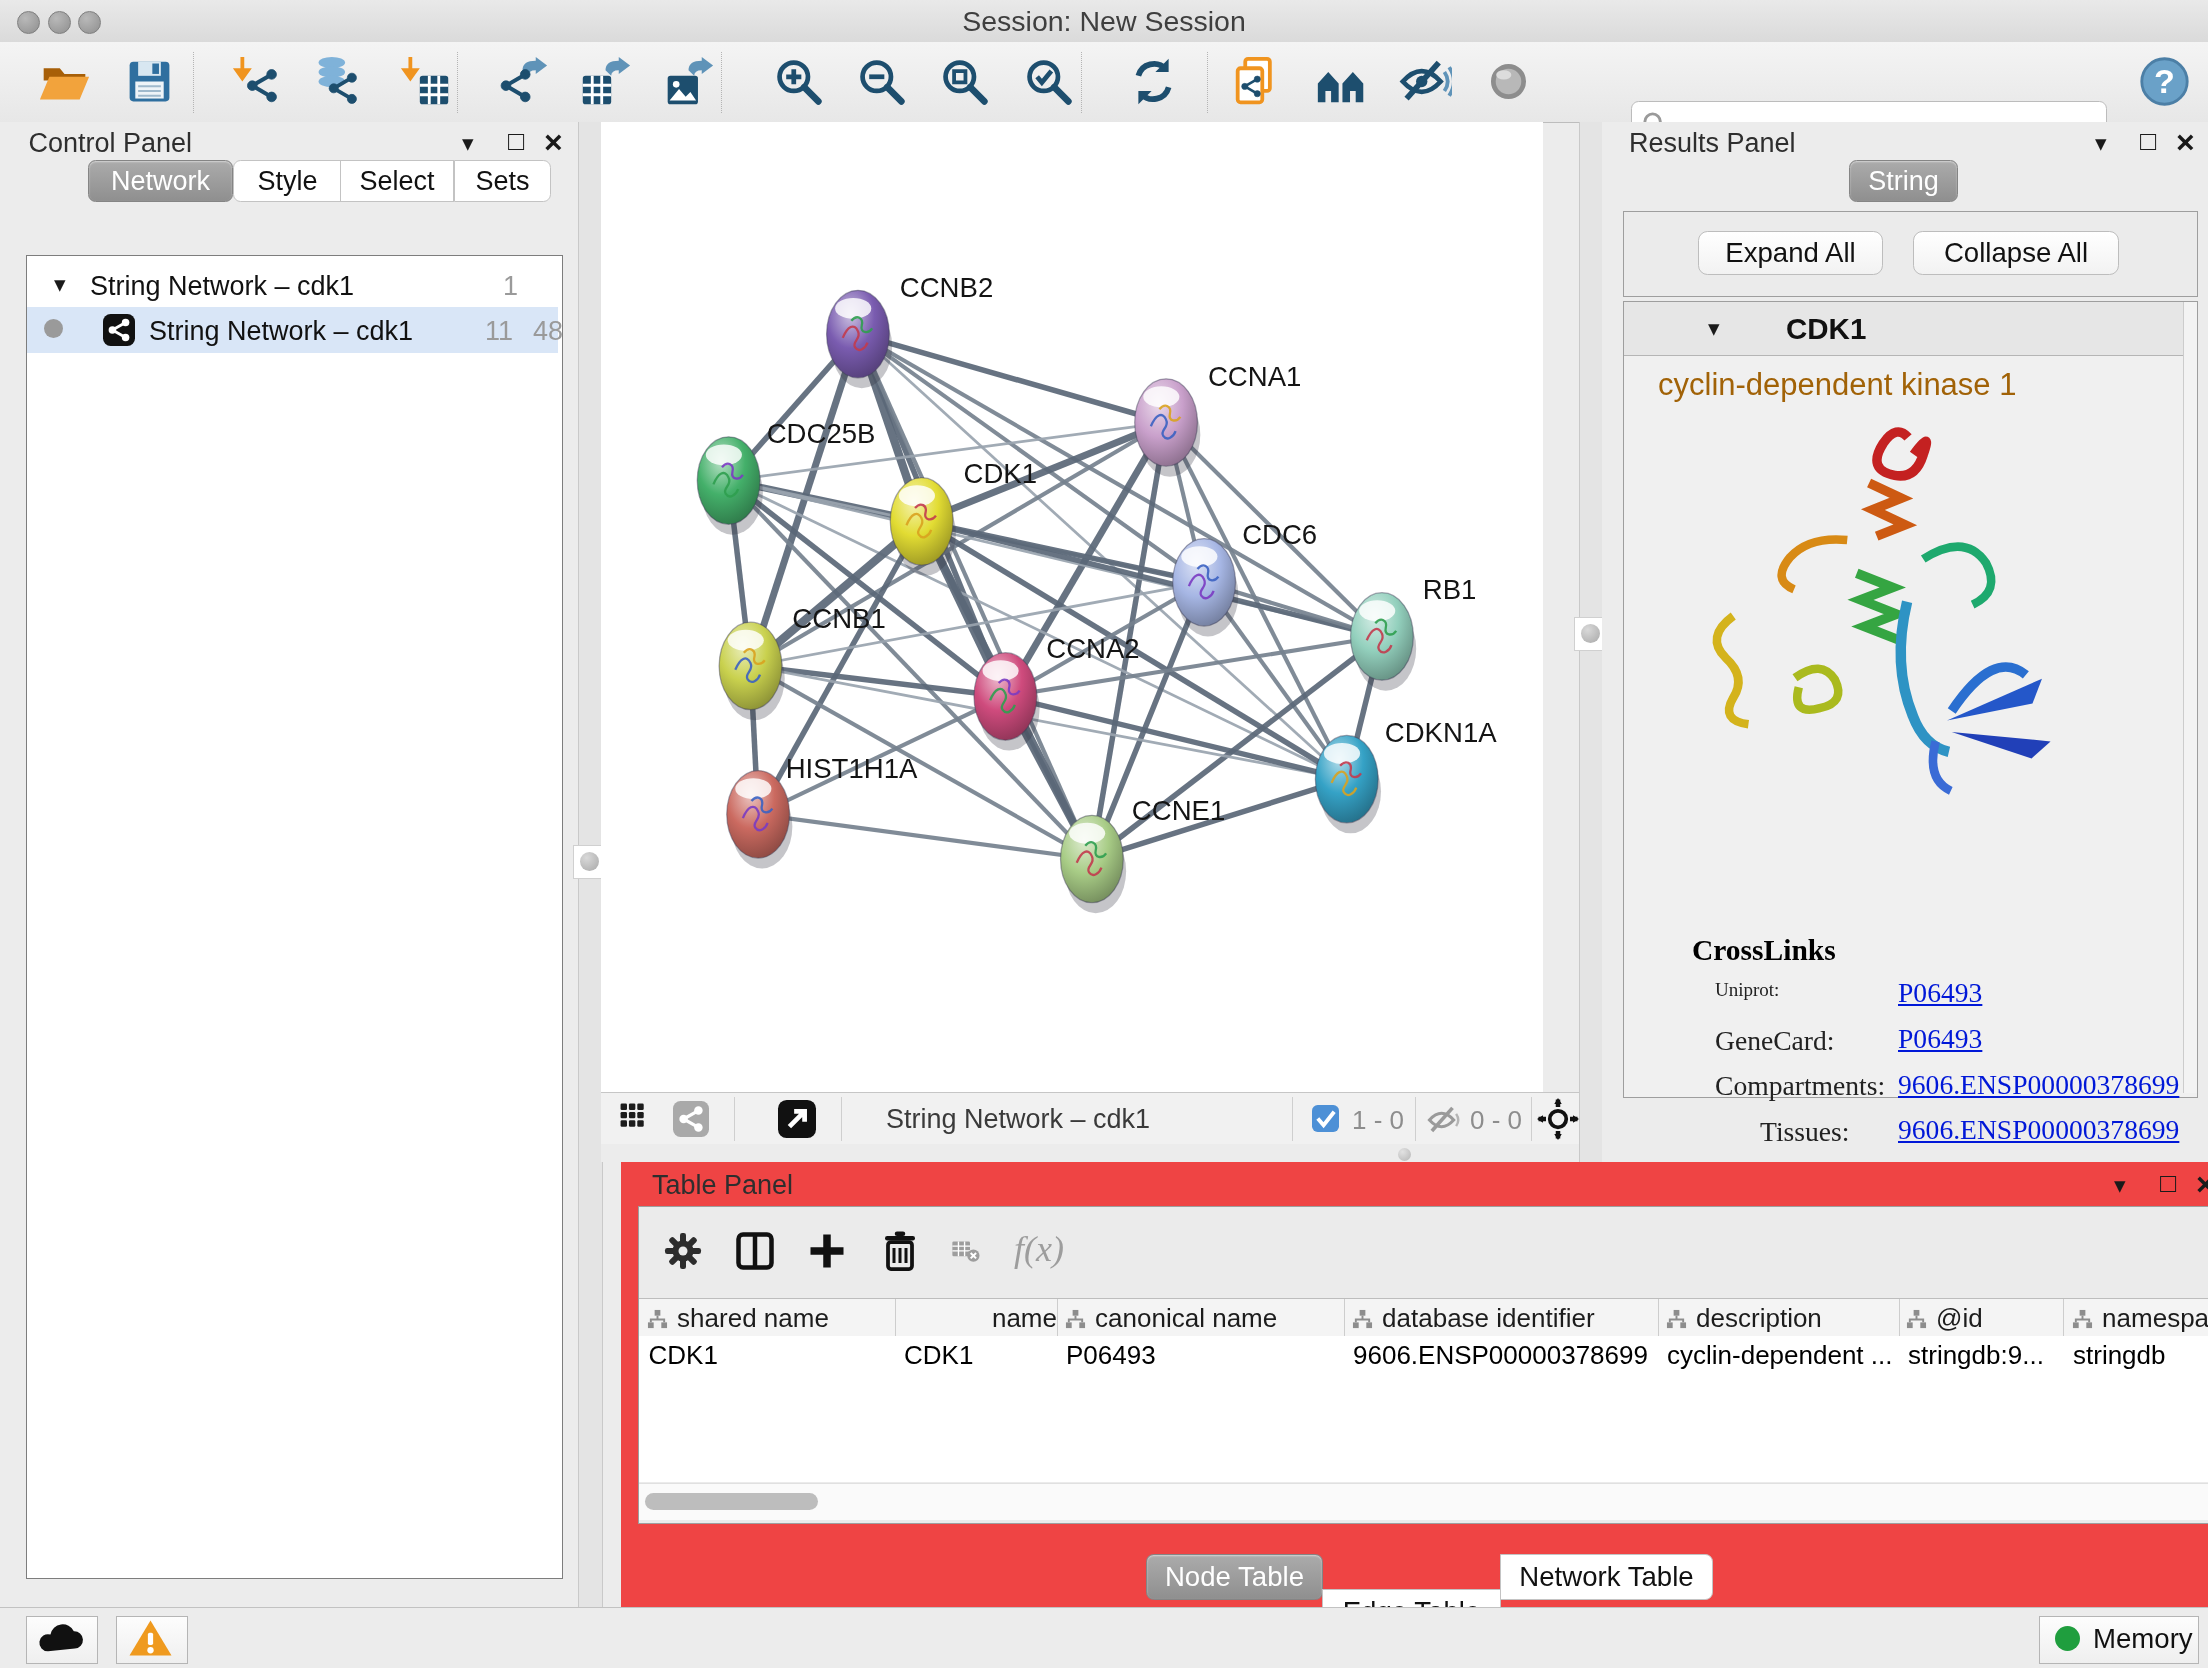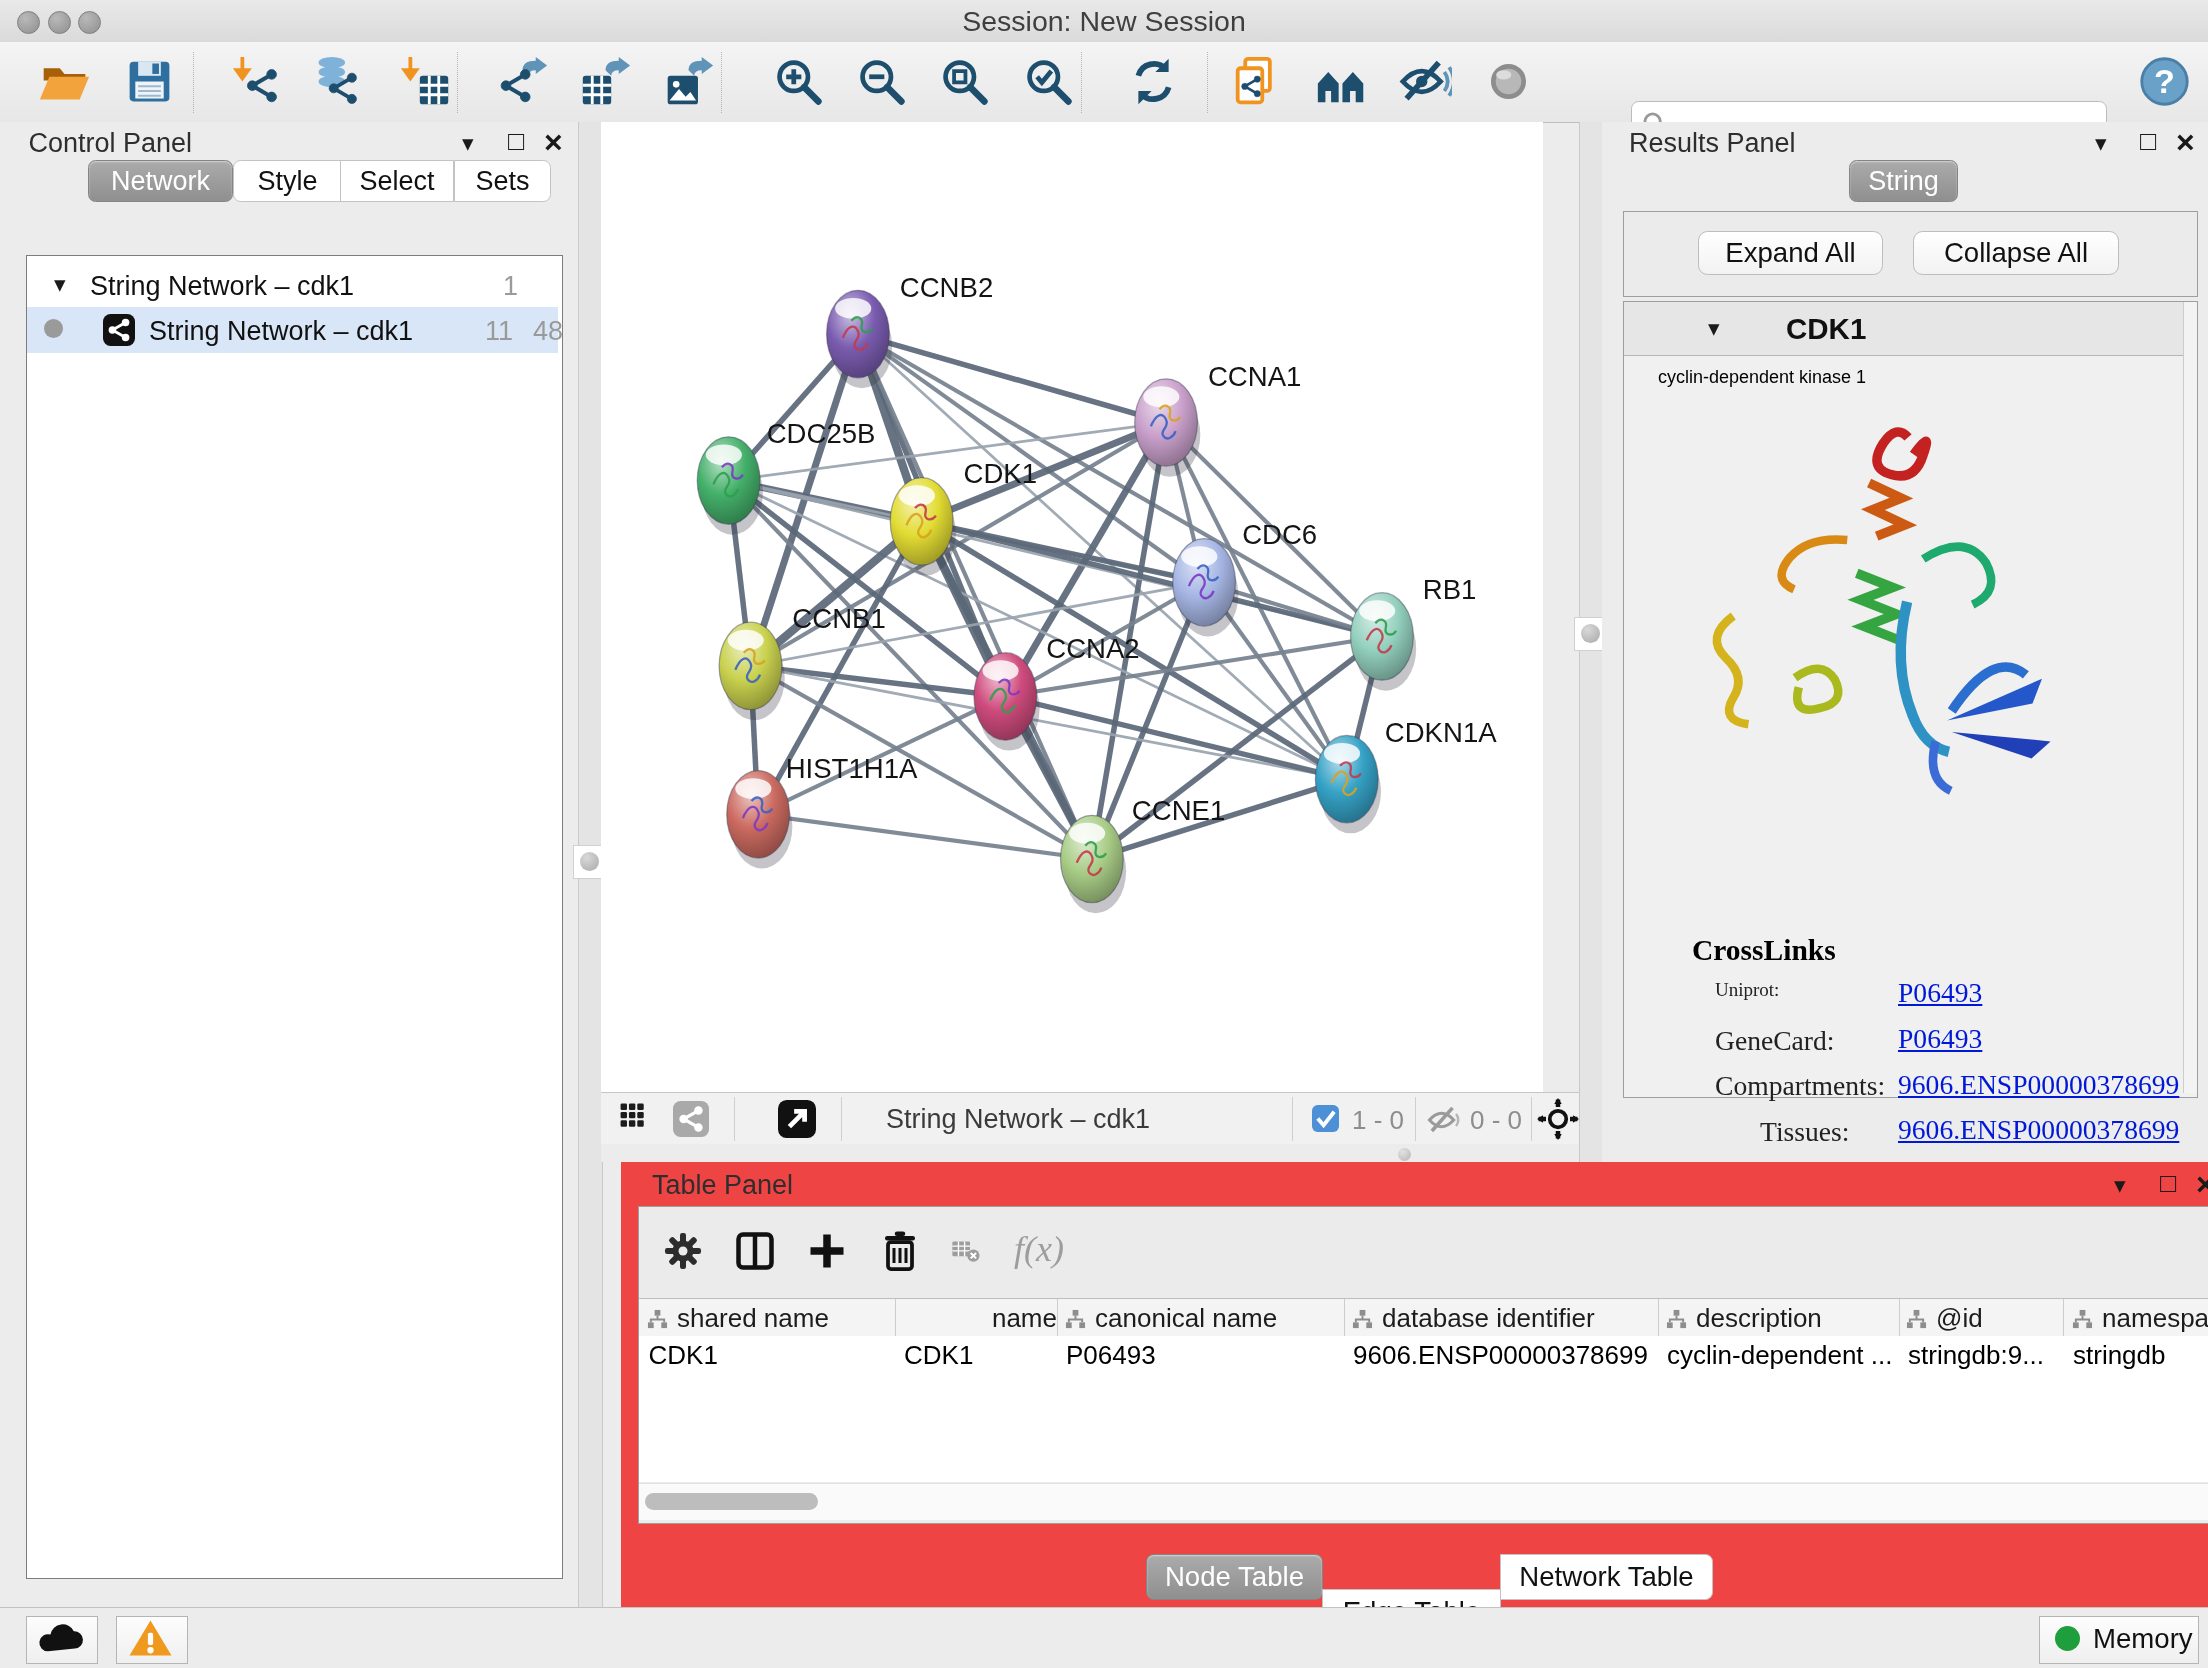--- a/index.html
+++ b/index.html
@@ -490,21 +490,21 @@
     <div class="graybox abs" style="left:21px;top:89px;width:573px;height:84px;">
       <div class="btn" style="left:74px;top:19px;width:183px;height:42px;line-height:42px;">Expand All</div>
       <div class="btn" style="left:289px;top:19px;width:204px;height:42px;line-height:42px;">Collapse All</div>
     </div>
 
     <div class="graybox abs" style="left:21px;top:179px;width:573px;height:795px;background:#f0f0f0;">
       <div class="abs" style="left:0;top:0;width:569px;height:53px;background:#e6e6e6;border-bottom:1.9px solid #b5b5b5;">
         <span class="abs tri" style="left:84px;top:13.3px;">▾</span>
         <span class="abs" style="left:162px;top:9.5px;font-size:29.5px;font-weight:bold;color:#111;">CDK1</span>
       </div>
-      <span class="abs" style="left:34px;top:65px;font-size:18px;color:#000000;">cyclin-dependent kinase 1</span>
+      <span class="abs" style="left:34px;top:65px;font-size:31px;color:#a16207;">cyclin-dependent kinase 1</span>
 
       <svg class="abs" style="left:57px;top:124px;width:399px;height:399px;" viewBox="0 0 420 420">
         <path d="M245 30q20-28 10 0q-8 26-30 22q-30-6-12-34q14-20 26-6" fill="none" stroke="#c42121" stroke-width="10"></path>
         <path d="M198 60l34 16-30 12 34 16-30 12" fill="none" stroke="#cd5a12" stroke-width="10"></path>
         <path d="M175 120q-40-4-60 18q-20 24 4 34" fill="none" stroke="#d88a15" stroke-width="9"></path>
         <path d="M55 200q-30 22-8 44q22 20 8 42q-14 24 16 28" fill="none" stroke="#d4b31c" stroke-width="9"></path>
         <path d="M120 265q28-20 42 2q12 24-16 30q-30 8-22-22" fill="none" stroke="#aaba1e" stroke-width="9"></path>
         <path d="M185 155l38 15-34 13 38 15-34 13 38 15" fill="none" stroke="#35a542" stroke-width="10"></path>
         <path d="M255 140q44-28 66 4q16 30-14 44" fill="none" stroke="#1ea96e" stroke-width="9"></path>
         <path d="M238 185q-16 66 6 120q12 32 38 38" fill="none" stroke="#2e93c4" stroke-width="11"></path>

